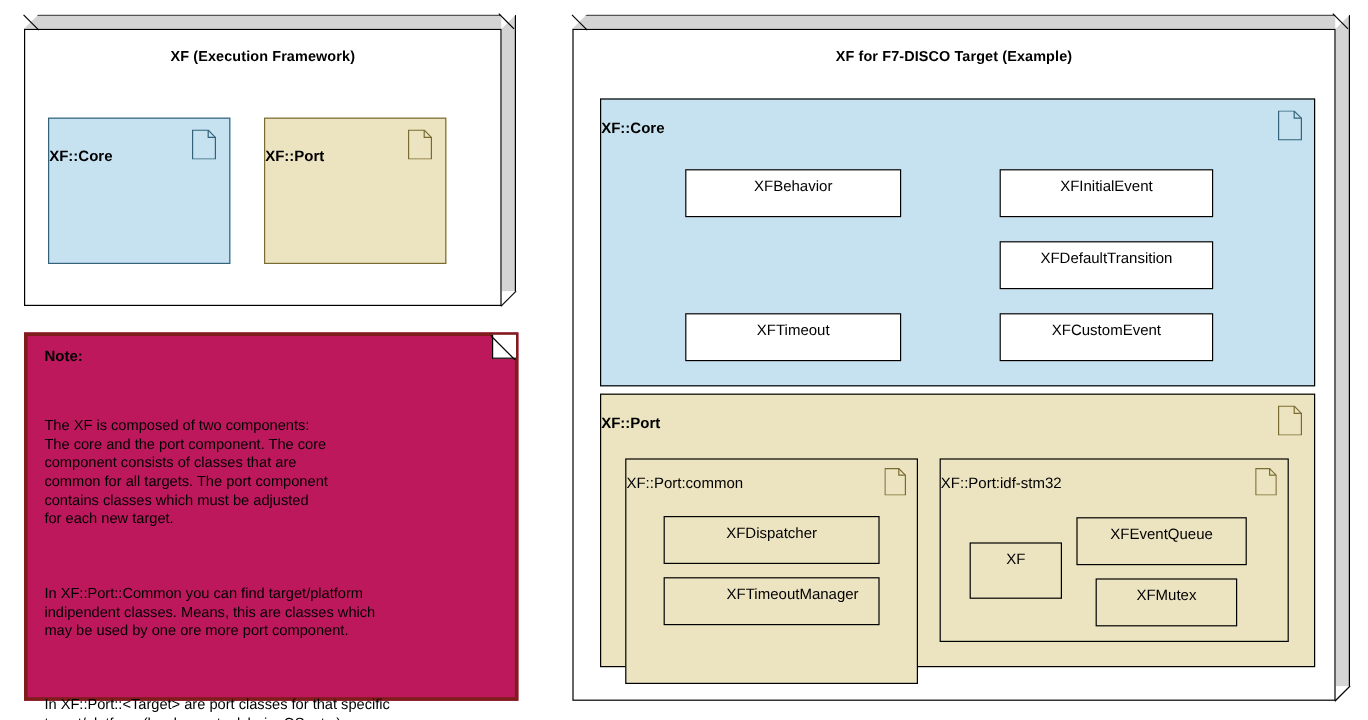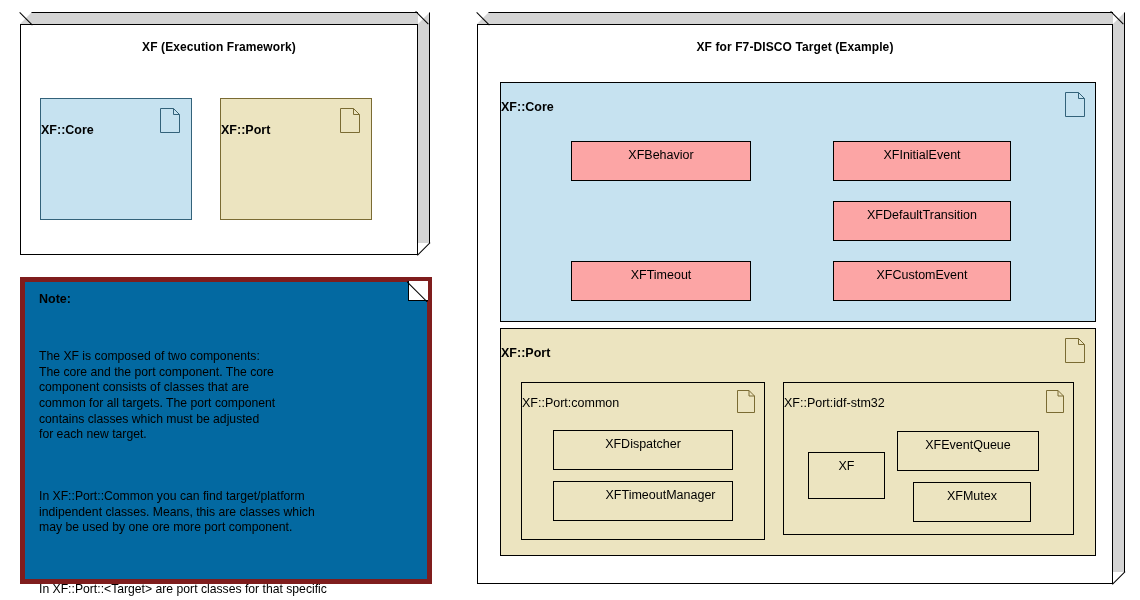--- a/index.html
+++ b/index.html
@@ -162,28 +162,28 @@
     justify-content: center;
   }
   .cls span {
     display: block;
     width: 100%;
     text-align: center;
     font-size: 12.5px;
     font-weight: normal;
     padding-top: 6px;
   }
-  .cls.blue { background: #fca5a5; }
+  .cls.blue { background: #ffffff; }
   .cls.tan  { background: #ece4c0; }
 
   
   .note {
     position: absolute;
-    background: #0369a1;
-    border: 5px solid #7f1d1d;
+    background: #be185d;
+    border: 3px solid #7f1d1d;
     box-sizing: border-box;
   }
   .note .fold-cover {
     position: absolute;
     right: -1px;
     top: -1px;
     width: 20px;
     height: 20px;
     background: #ffffff;
     border-left: 1px solid #000000;
@@ -322,21 +322,21 @@
 
     <div class="comp tan" style="left:23px; top:316px; width:596px; height:228px;">
       <div class="comp-label" style="top:17px;">XF::Port</div>
       <span class="doc-icon" style="right:10px; top:9px;">
         <svg width="20" height="25" viewBox="0 0 20 25">
           <path d="M0.5,0.5 H13.5 L19.5,6.5 V24.5 H0.5 Z" fill="#ece4c0" stroke="#7a6b33" stroke-width="1"></path>
           <path d="M13.5,0.5 V6.5 H19.5" fill="none" stroke="#7a6b33" stroke-width="1"></path>
         </svg>
       </span>
 
-      <div class="comp tan" style="left:20px; top:53px; width:244px; height:158px;">
+      <div class="comp tan" style="left:20px; top:53px; width:244px; height:188px;">
         <div class="comp-label plain" style="top:13px;">XF::Port:common</div>
         <span class="doc-icon" style="right:9px; top:7px;">
           <svg width="18" height="23" viewBox="0 0 18 23">
             <path d="M0.5,0.5 H12 L17.5,6 V22.5 H0.5 Z" fill="#ece4c0" stroke="#7a6b33" stroke-width="1"></path>
             <path d="M12,0.5 V6 H17.5" fill="none" stroke="#7a6b33" stroke-width="1"></path>
           </svg>
         </span>
         <div class="cls tan" style="left:31px; top:47px; width:180px; height:40px;">
           <span>XFDispatcher</span>
         </div>

